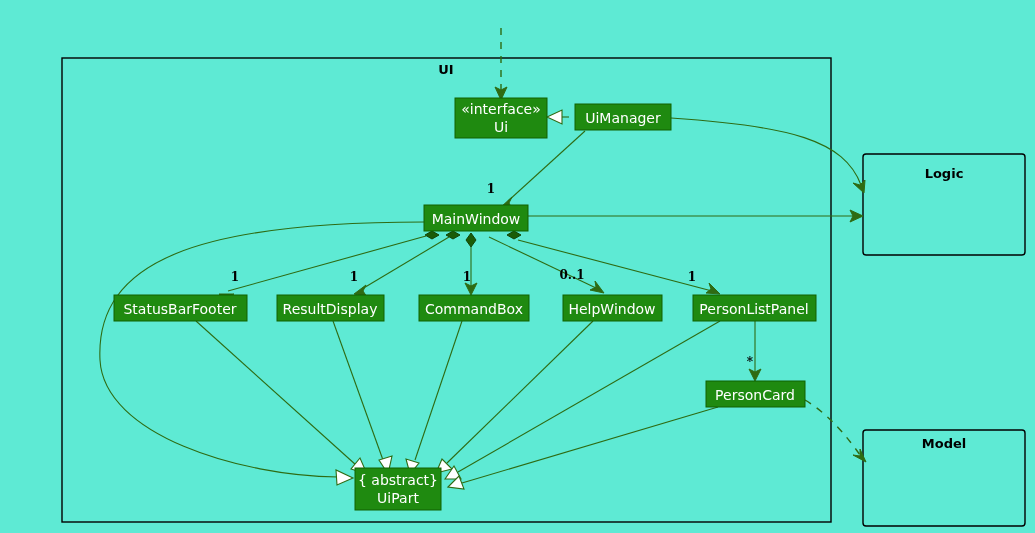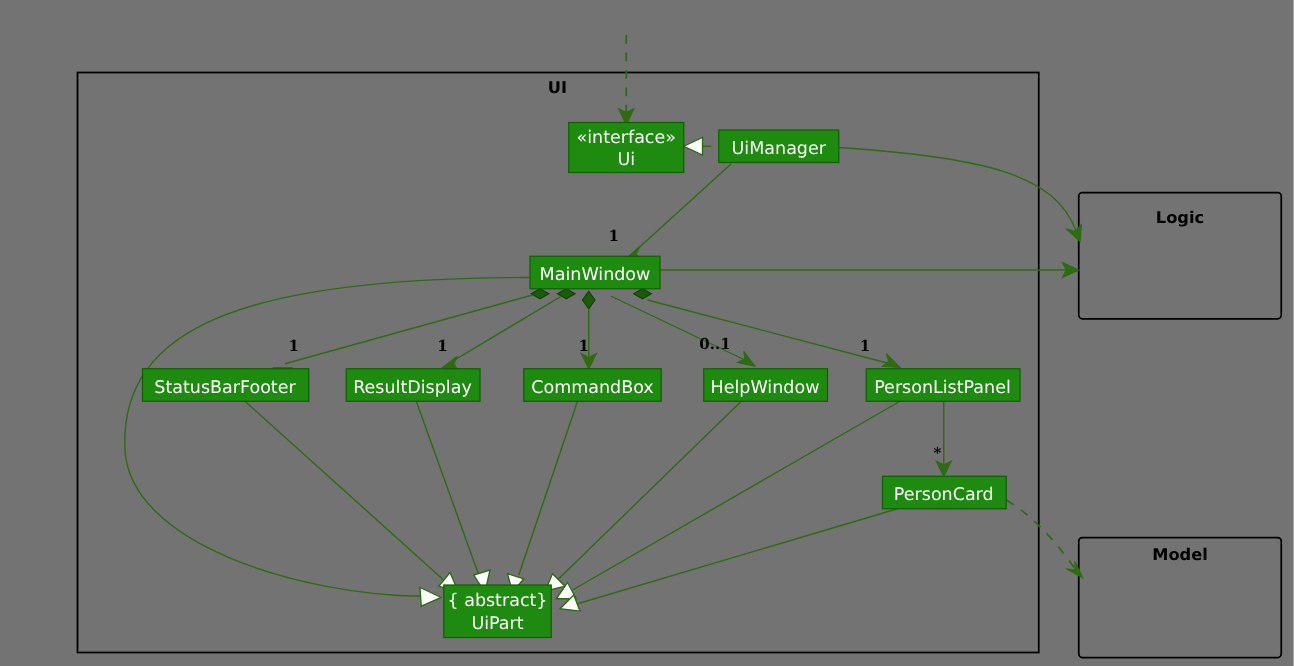--- a/index.html
+++ b/index.html
@@ -8,21 +8,21 @@
     padding: 0;
     background: #ffffff;
   }
   body {
     font-family: "DejaVu Sans", sans-serif;
   }
   #canvas {
     position: relative;
     width: 1035px;
     height: 533px;
-    background: #737373;
+    background: #5eead4;
     overflow: hidden;
   }
   #diagram-svg {
     position: absolute;
     left: 0;
     top: 0;
     width: 1035px;
     height: 533px;
   }
   .pkg-title {

